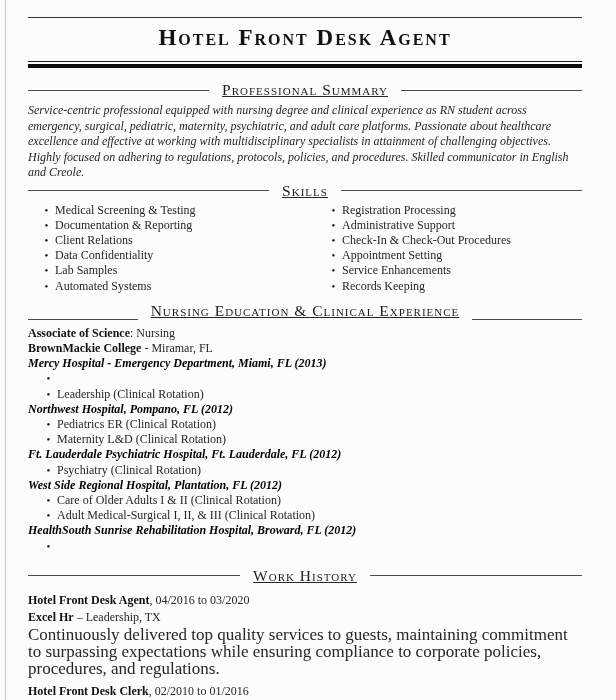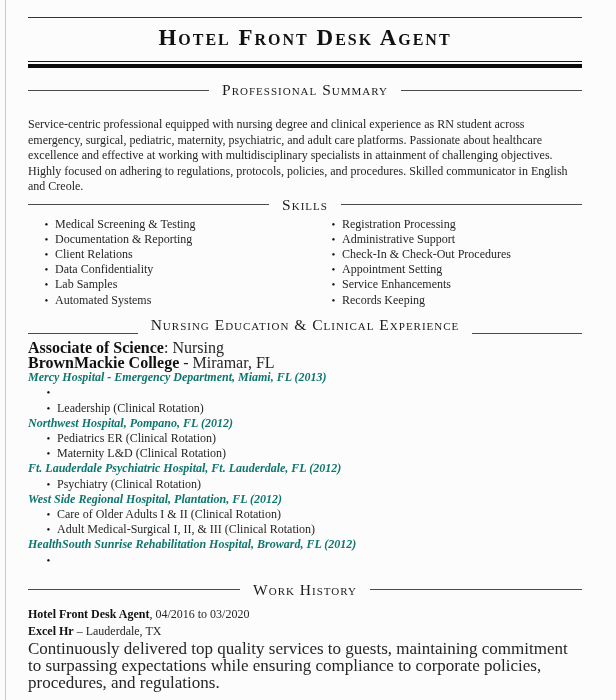--- a/index.html
+++ b/index.html
@@ -25,60 +25,61 @@
     text-align: center;
     font-size: 23px; font-weight: bold;
     font-variant: small-caps;
     letter-spacing: 2px;
     color: #111;
   }
   .double-rule { margin-top: 7px; }
   .double-rule .thin  { height: 1px; background: #1a1a1a; margin-bottom: 2px; }
   .double-rule .thick { height: 4px; background: #0d0d0d; }
 
-  .section-header { display: flex; align-items: center; height: 20px; }
+  .section-header { display: flex; align-items: center; height: 20px; text-decoration: underline; }
   .section-header .rule { flex: 1; height: 1px; background: #4a4a4a; }
   .section-header .label {
     padding: 0 13px;
     font-variant: small-caps;
     font-size: 15.5px;
     letter-spacing: 1px;
     color: #1c1c1c;
     white-space: nowrap;
   }
   .sh-summary { margin-top: 12px; }
   .sh-skills  { margin-top: 0; }
   .sh-edu     { margin-top: 6px; align-items: flex-end; }
   .sh-work    { margin-top: 12px; }
 
   .summary-text {
-    margin-top: 17px;
+    margin-top: 3px;
     font-size: 12px;
     line-height: 15.5px;
+    font-style: italic;
   }
 
   .skills-columns { display: flex; margin-top: 2px; }
   .skill-col { list-style: none; }
   .skill-col.left  { flex: 0 0 287px; }
   .skill-col.right { flex: 1; }
   .skill-col li { display: flex; line-height: 15.2px; font-size: 12px; }
   .bullet {
     flex: 0 0 17px;
     margin-left: 10px;
     text-align: center;
     font-size: 11px;
     color: #111;
   }
   .education { margin-top: 6px; }
-  .edu-line { font-size: 16px; line-height: 15.2px; }
+  .edu-line { font-size: 12px; line-height: 15.2px; }
   .edu-line b { color: #111; }
   .entry-title {
     font-size: 12px; line-height: 15.2px;
     font-weight: bold; font-style: italic;
-    color: #0f766e;
+    color: #000000;
   }
   .edu-bullets { list-style: none; }
   .edu-bullets li { display: flex; line-height: 15.2px; font-size: 12px; }
   .edu-bullets .bullet { margin-left: 12px; }
 
   .jobs { margin-top: 6px; }
   .job + .job { margin-top: 6px; }
   .job-line { font-size: 12px; line-height: 17px; }
   .job-line b { color: #111; }
   .job-desc { font-size: 17px; line-height: 17px; }
@@ -226,21 +227,21 @@
 
     <div class="section-header sh-work">
       <span class="rule"></span>
       <span class="label">Work History</span>
       <span class="rule"></span>
     </div>
     <div class="jobs">
 
       <div class="job">
         <p class="job-line"><b>Hotel Front Desk Agent</b><span>, 04/2016 to 03/2020</span></p>
-        <p class="job-line"><b>Excel Hr</b><span> – Lauderdale, TX</span></p>
+        <p class="job-line"><b>Excel Hr</b><span> – Leadership, TX</span></p>
         <p class="job-desc">Continuously delivered top quality services to guests, maintaining commitment to surpassing expectations while ensuring compliance to corporate policies, procedures, and regulations.</p>
       </div>
 
       <div class="job">
         <p class="job-line"><b>Hotel Front Desk Clerk</b><span>, 02/2010 to 01/2016</span></p>
         <p class="job-desc">Greeted guests and provided quality services and support in alignment with needs and specifications.</p>
       </div>
 
     </div>
   </div>

